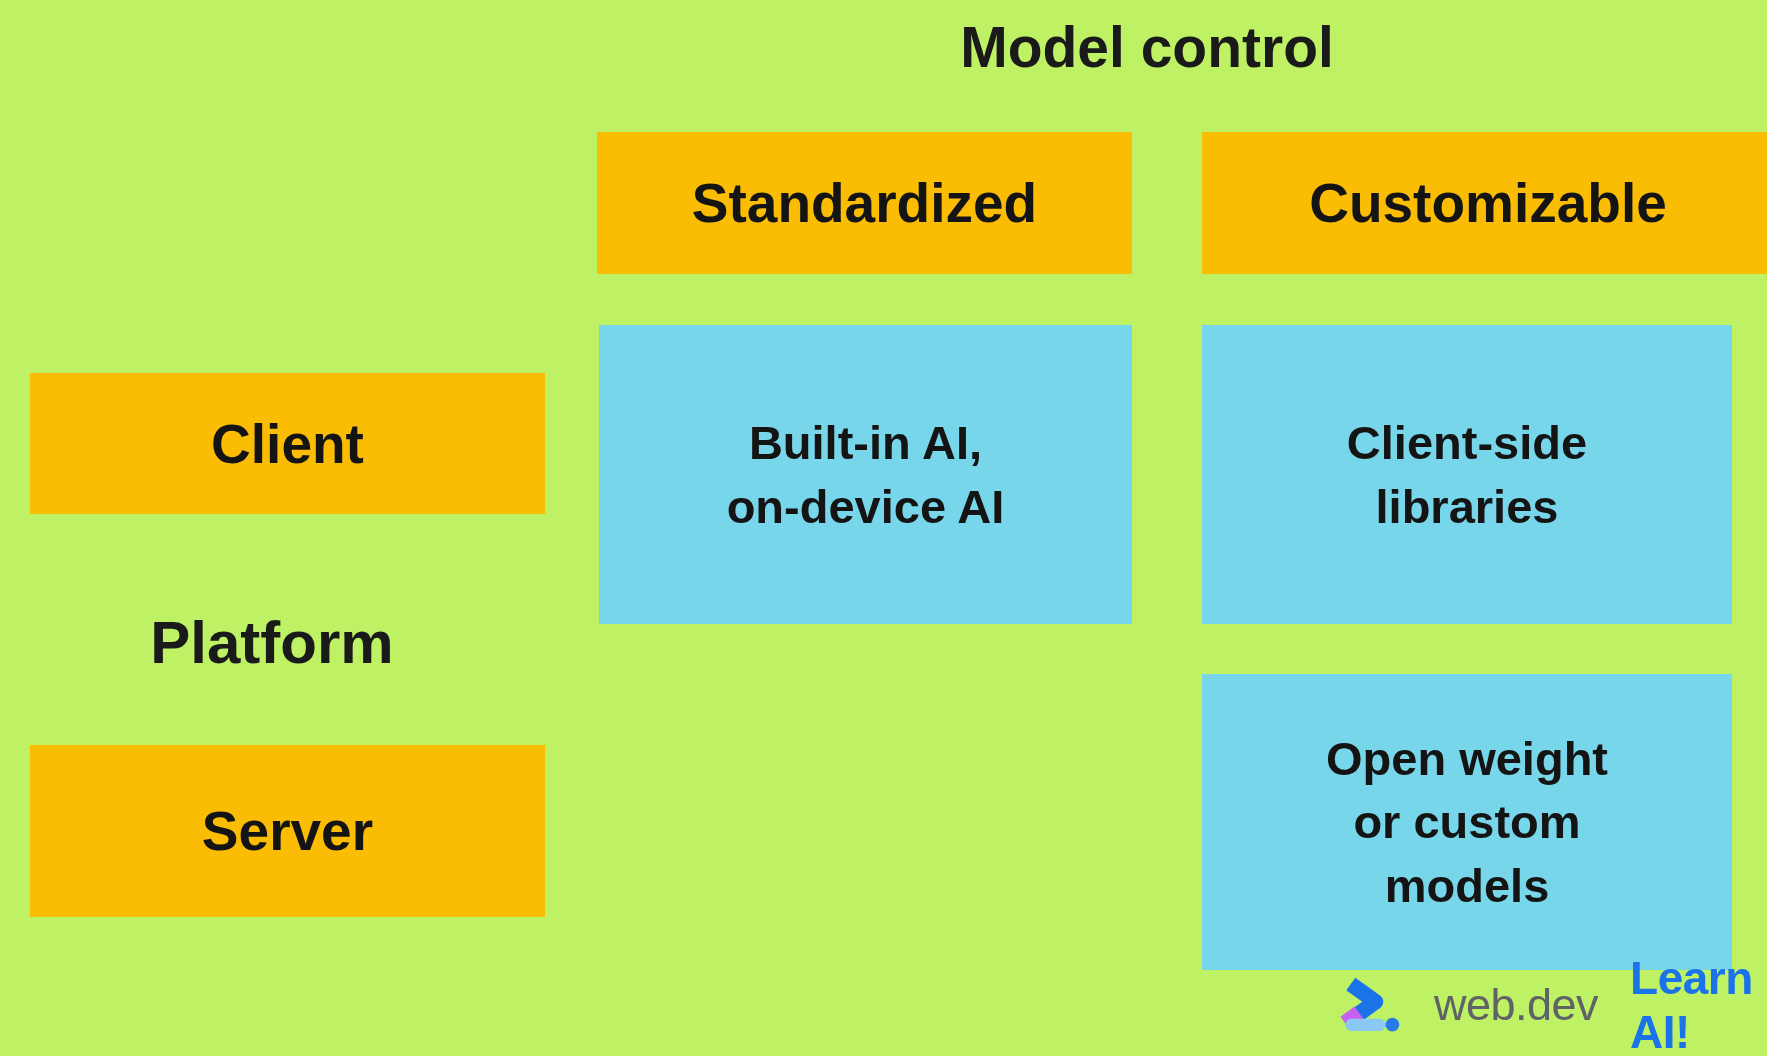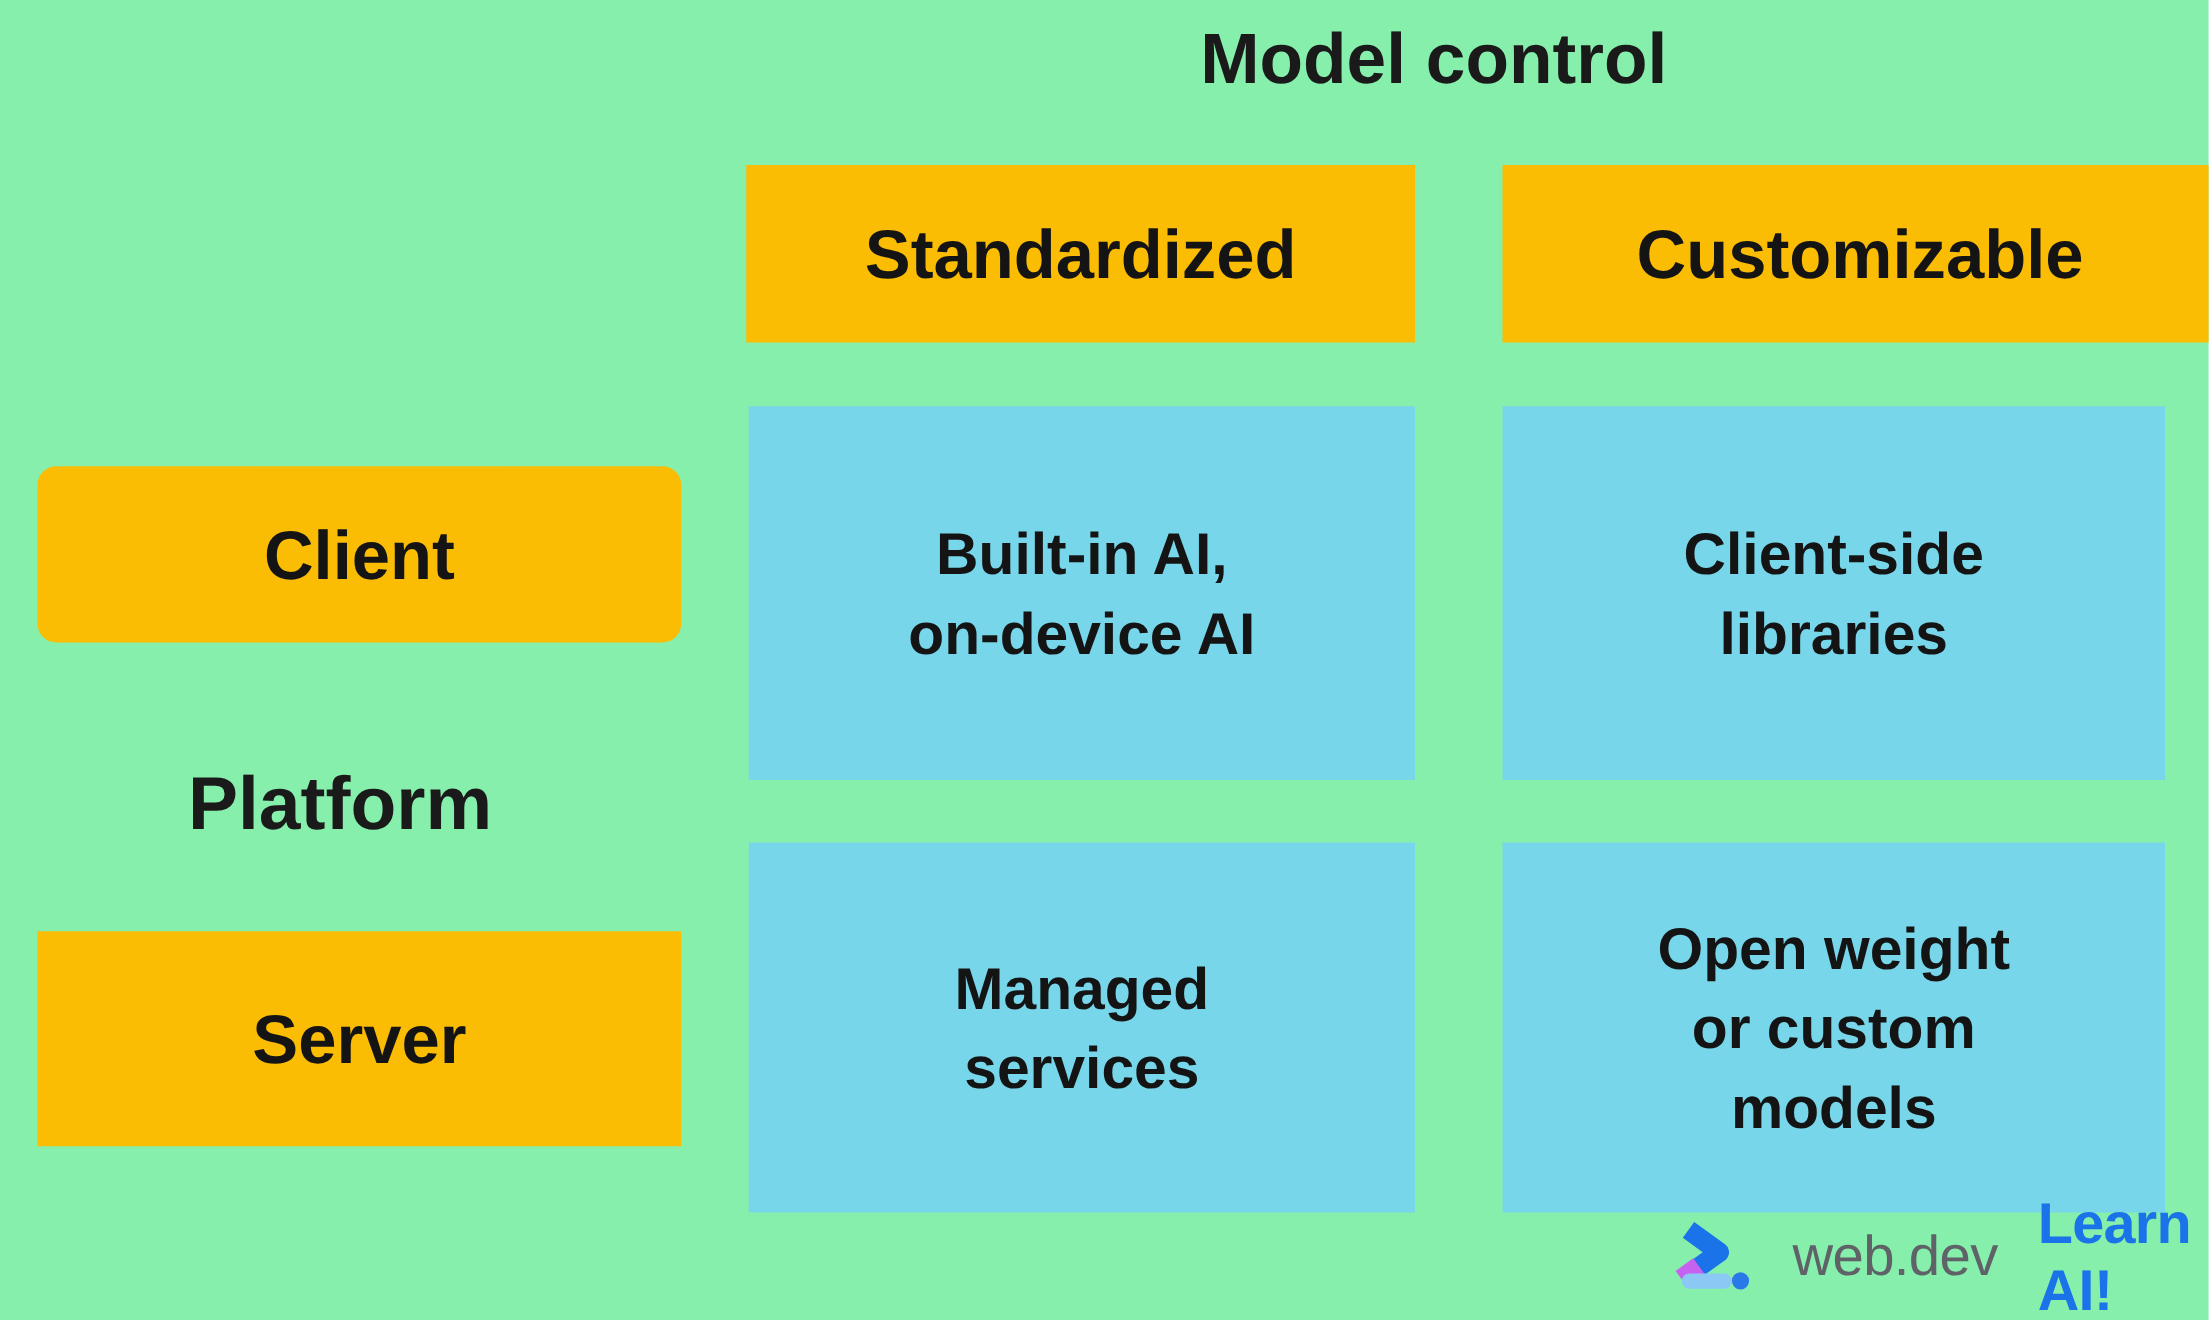--- a/index.html
+++ b/index.html
@@ -5,21 +5,21 @@
   html, body {
     margin: 0;
     padding: 0;
     background: #ffffff;
     font-family: "Liberation Sans", sans-serif;
   }
   .stage {
     position: relative;
     width: 1767px;
     height: 1056px;
-    background: #86efac;
+    background: #bef264;
     overflow: hidden;
   }
   .axis-title {
     position: absolute;
     transform: translateX(-50%);
     font-size: 57px;
     font-weight: 600;
     color: #1a1a1a;
     white-space: nowrap;
   }
@@ -70,29 +70,27 @@
 
 <div class="stage">
 
   <div class="axis-title" style="left:1147px; top:14px;">Model control</div>
 
   <div class="box yellow" style="left:597px; top:132px; width:535px; height:142px;">Standardized</div>
   <div class="box yellow" style="left:1202px; top:132px; width:572px; height:142px;">Customizable</div>
 
   <div class="axis-title" style="left:272px; top:608px; font-size:60px;">Platform</div>
 
-  <div class="box yellow" style="left:30px; top:373px; width:515px; height:141px;border-radius:15px;">Client</div>
+  <div class="box yellow" style="left:30px; top:373px; width:515px; height:141px;">Client</div>
   <div class="box yellow" style="left:30px; top:745px; width:515px; height:172px;">Server</div>
 
   <div class="box blue" style="left:599px; top:325px; width:533px; height:299px;">Built-in AI,
 on-device AI</div>
   <div class="box blue" style="left:1202px; top:325px; width:530px; height:299px;">Client-side
 libraries</div>
-  <div class="box blue" style="left:599px; top:674px; width:533px; height:296px;">Managed
-services</div>
   <div class="box blue" style="left:1202px; top:674px; width:530px; height:296px;">Open weight
 or custom
 models</div>
 
   <div class="footer">
     <span style="display:inline-flex;">
       <svg width="64" height="60" viewBox="0 0 70 64" aria-hidden="true">
         <path d="M14 9 L41 28.5 L14 48" fill="none" stroke="#1a73e8" stroke-width="17" stroke-linejoin="round" stroke-linecap="butt"></path>
         <rect x="-9.5" y="-9.5" width="19" height="19" fill="#c661f0" transform="translate(16,47) rotate(-36)"></rect>
         <rect x="8" y="47" width="44" height="13.5" rx="6.75" fill="#8bc9f4"></rect>

